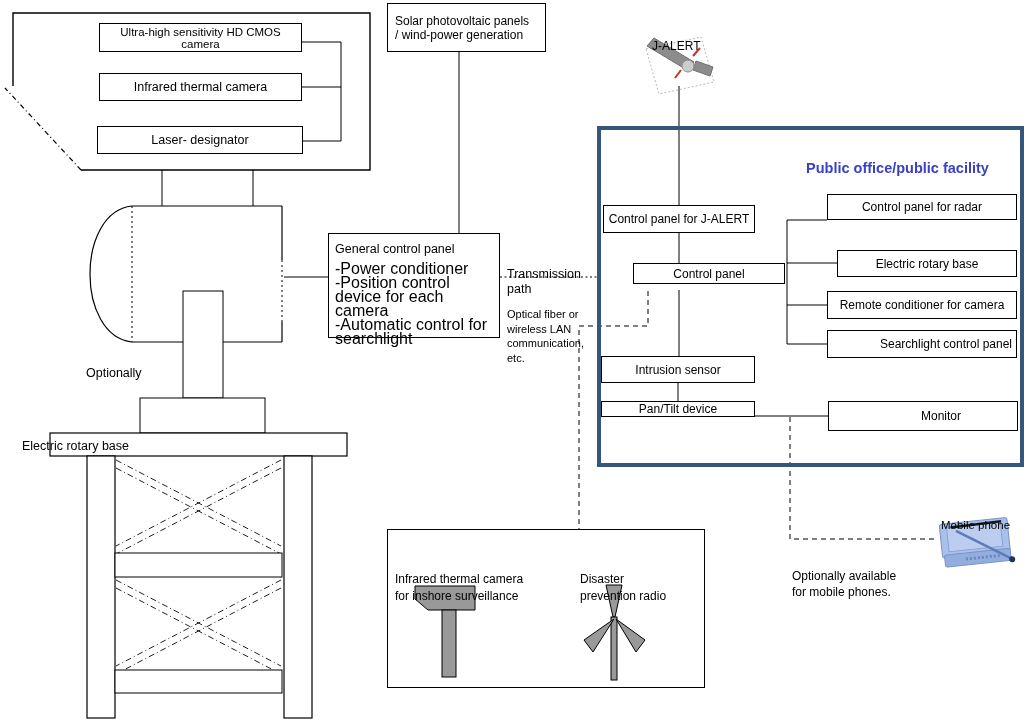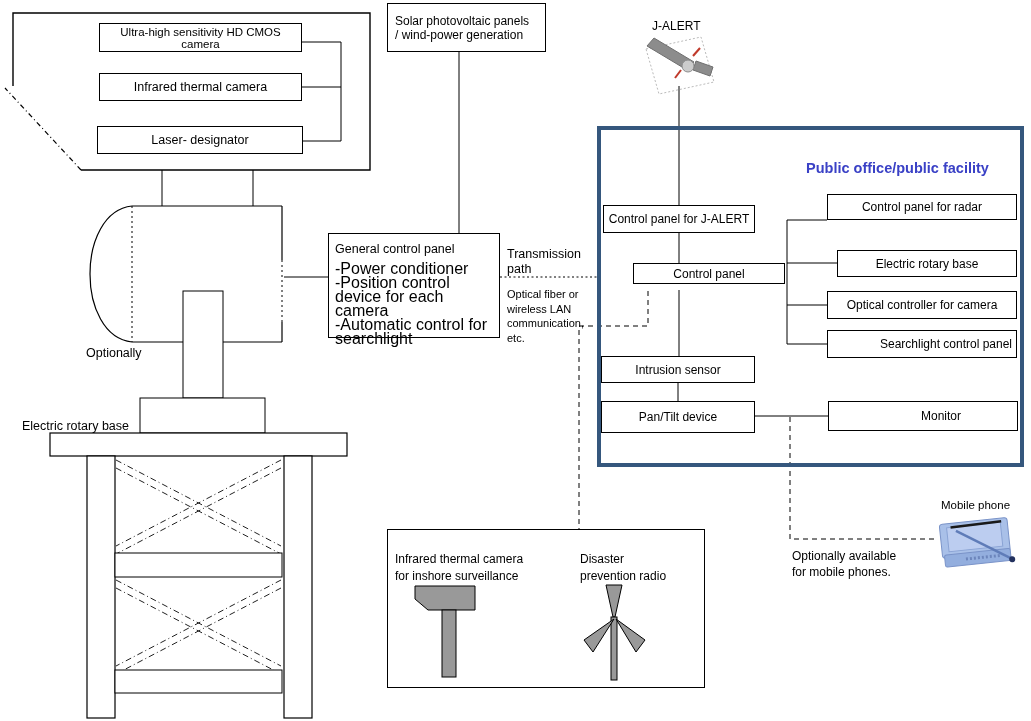--- a/index.html
+++ b/index.html
@@ -2,21 +2,21 @@
 <html><head>
 <meta charset="utf-8">
 <style>
   html,body{margin:0;padding:0;background:#fff;}
   #canvas{position:relative;width:1031px;height:721px;background:#ffffff;overflow:hidden;
           font-family:"Liberation Sans",sans-serif;color:#000;}
   #lines{position:absolute;left:0;top:0;}
   .abs{position:absolute;}
   .lblbox{position:absolute;background:#fff;border:1px solid #000;display:flex;
           align-items:center;justify-content:center;text-align:center;font-size:12px;box-sizing:border-box;}
-  .txt{position:absolute;font-size:12px;line-height:15px;white-space:pre;}
+  .txt{position:absolute;font-size:12px;line-height:15px;white-space:pre;margin-top:20px;}
   .wrap{white-space:normal;}
   .small{font-size:11px;line-height:14.5px;}
   .office-title{position:absolute;font-size:14.5px;font-weight:bold;}
   .gcp{position:absolute;background:#fff;border:1px solid #000;box-sizing:border-box;padding:8px 6px 4px 6px;}
   .gcp-title{font-size:12.5px;margin-bottom:6px;}
   .gcp-item{font-size:16px;line-height:14px;}
 </style>
 </head>
 <body>
 
@@ -153,32 +153,32 @@
 
   <div class="lblbox" style="left:603px;top:205px;width:152px;height:28px;">
     <span>Control panel for J-ALERT</span>
   </div>
   <div class="lblbox" style="left:633px;top:263px;width:152px;height:21px;">
     <span>Control panel</span>
   </div>
   <div class="lblbox" style="left:601px;top:356px;width:154px;height:27px;">
     <span>Intrusion sensor</span>
   </div>
-  <div class="lblbox" style="left:601px;top:401px;width:154px;height:32px;">
+  <div class="lblbox" style="left:601px;top:401px;width:154px;height:16px;">
     <span>Pan/Tilt device</span>
   </div>
 
   <div class="lblbox" style="left:827px;top:194px;width:190px;height:26px;">
     <span>Control panel for radar</span>
   </div>
   <div class="lblbox" style="left:837px;top:250px;width:180px;height:27px;">
     <span>Electric rotary base</span>
   </div>
   <div class="lblbox" style="left:827px;top:291px;width:190px;height:28px;">
-    <span>Optical controller for camera</span>
+    <span>Remote conditioner for camera</span>
   </div>
   <div class="lblbox" style="left:827px;top:330px;width:190px;height:28px;padding-left:48px;">
     <span>Searchlight control panel</span>
   </div>
   <div class="lblbox" style="left:828px;top:401px;width:190px;height:30px;padding-left:36px;">
     <span>Monitor</span>
   </div>
 
   <div class="txt" style="left:86px;top:346px;font-size:12.5px;">Optionally</div>
   <div class="txt" style="left:22px;top:419px;font-size:12.5px;">Electric rotary base</div>

